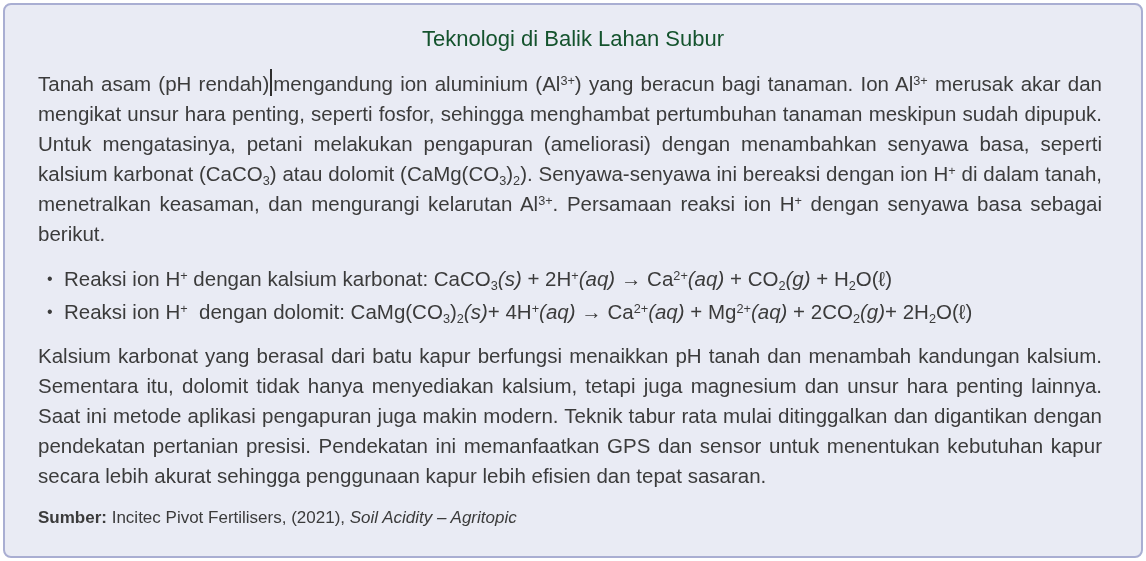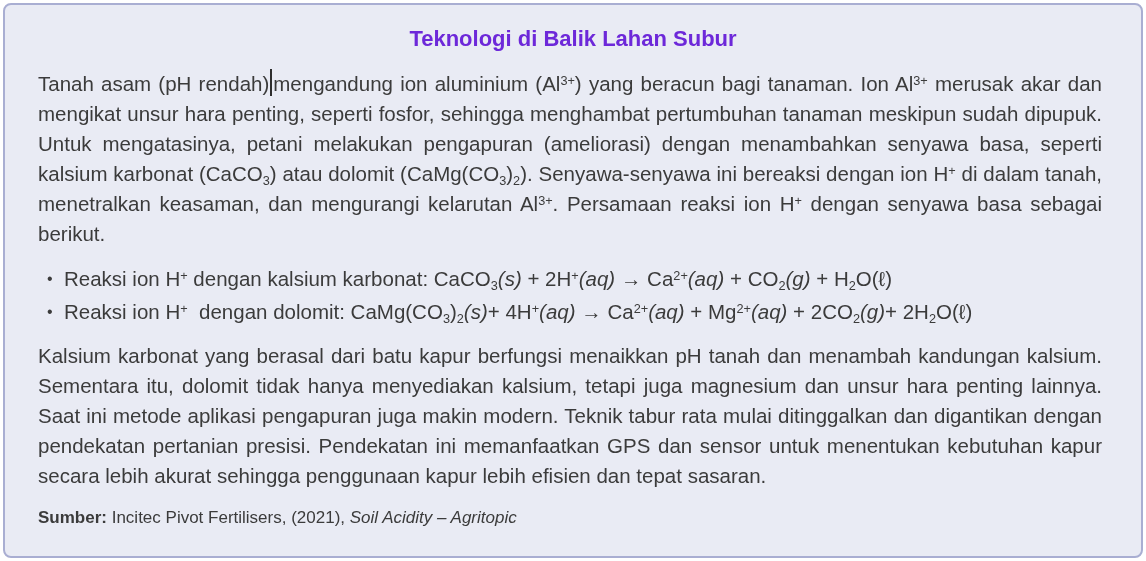--- a/index.html
+++ b/index.html
@@ -17,25 +17,25 @@
     width: 1140px;
     height: 555px;
     background: #e9ebf4;
     border: 2px solid #a9aed2;
     border-radius: 8px;
     padding: 15px 33px 10px 33px;
     color: #3b3b3b;
   }
   .title {
     text-align: center;
-    font-weight: bold;
+    font-weight: normal;
     font-size: 22px;
     line-height: 30px;
     margin: 4px 0 15px 0;
-    color: #6d28d9;
+    color: #14532d;
   }
   .para {
     font-size: 20.5px;
     line-height: 30px;
     text-align: justify;
     margin: 0 6px 13px 0;
   }
   .bullets {
     margin: 0 0 13px 0;
   }

